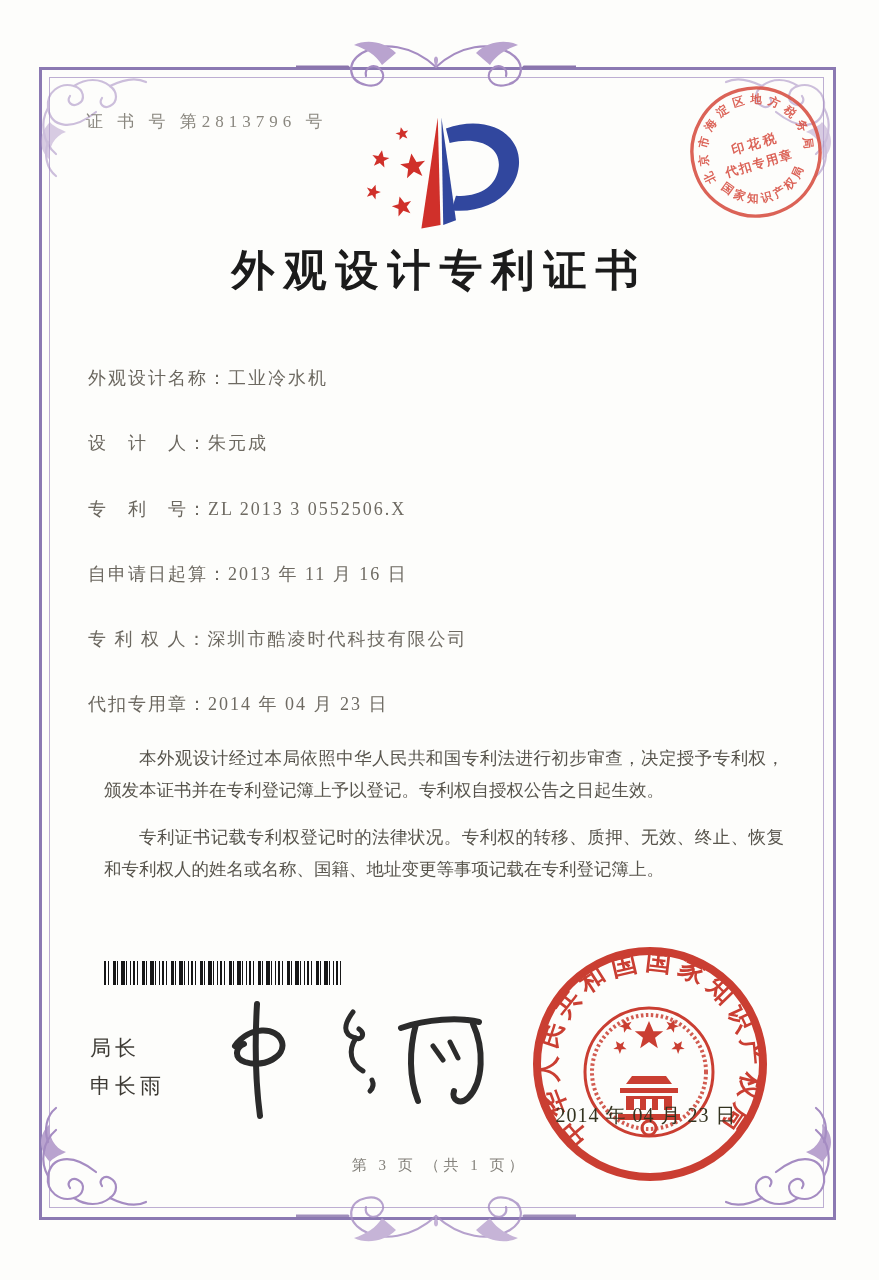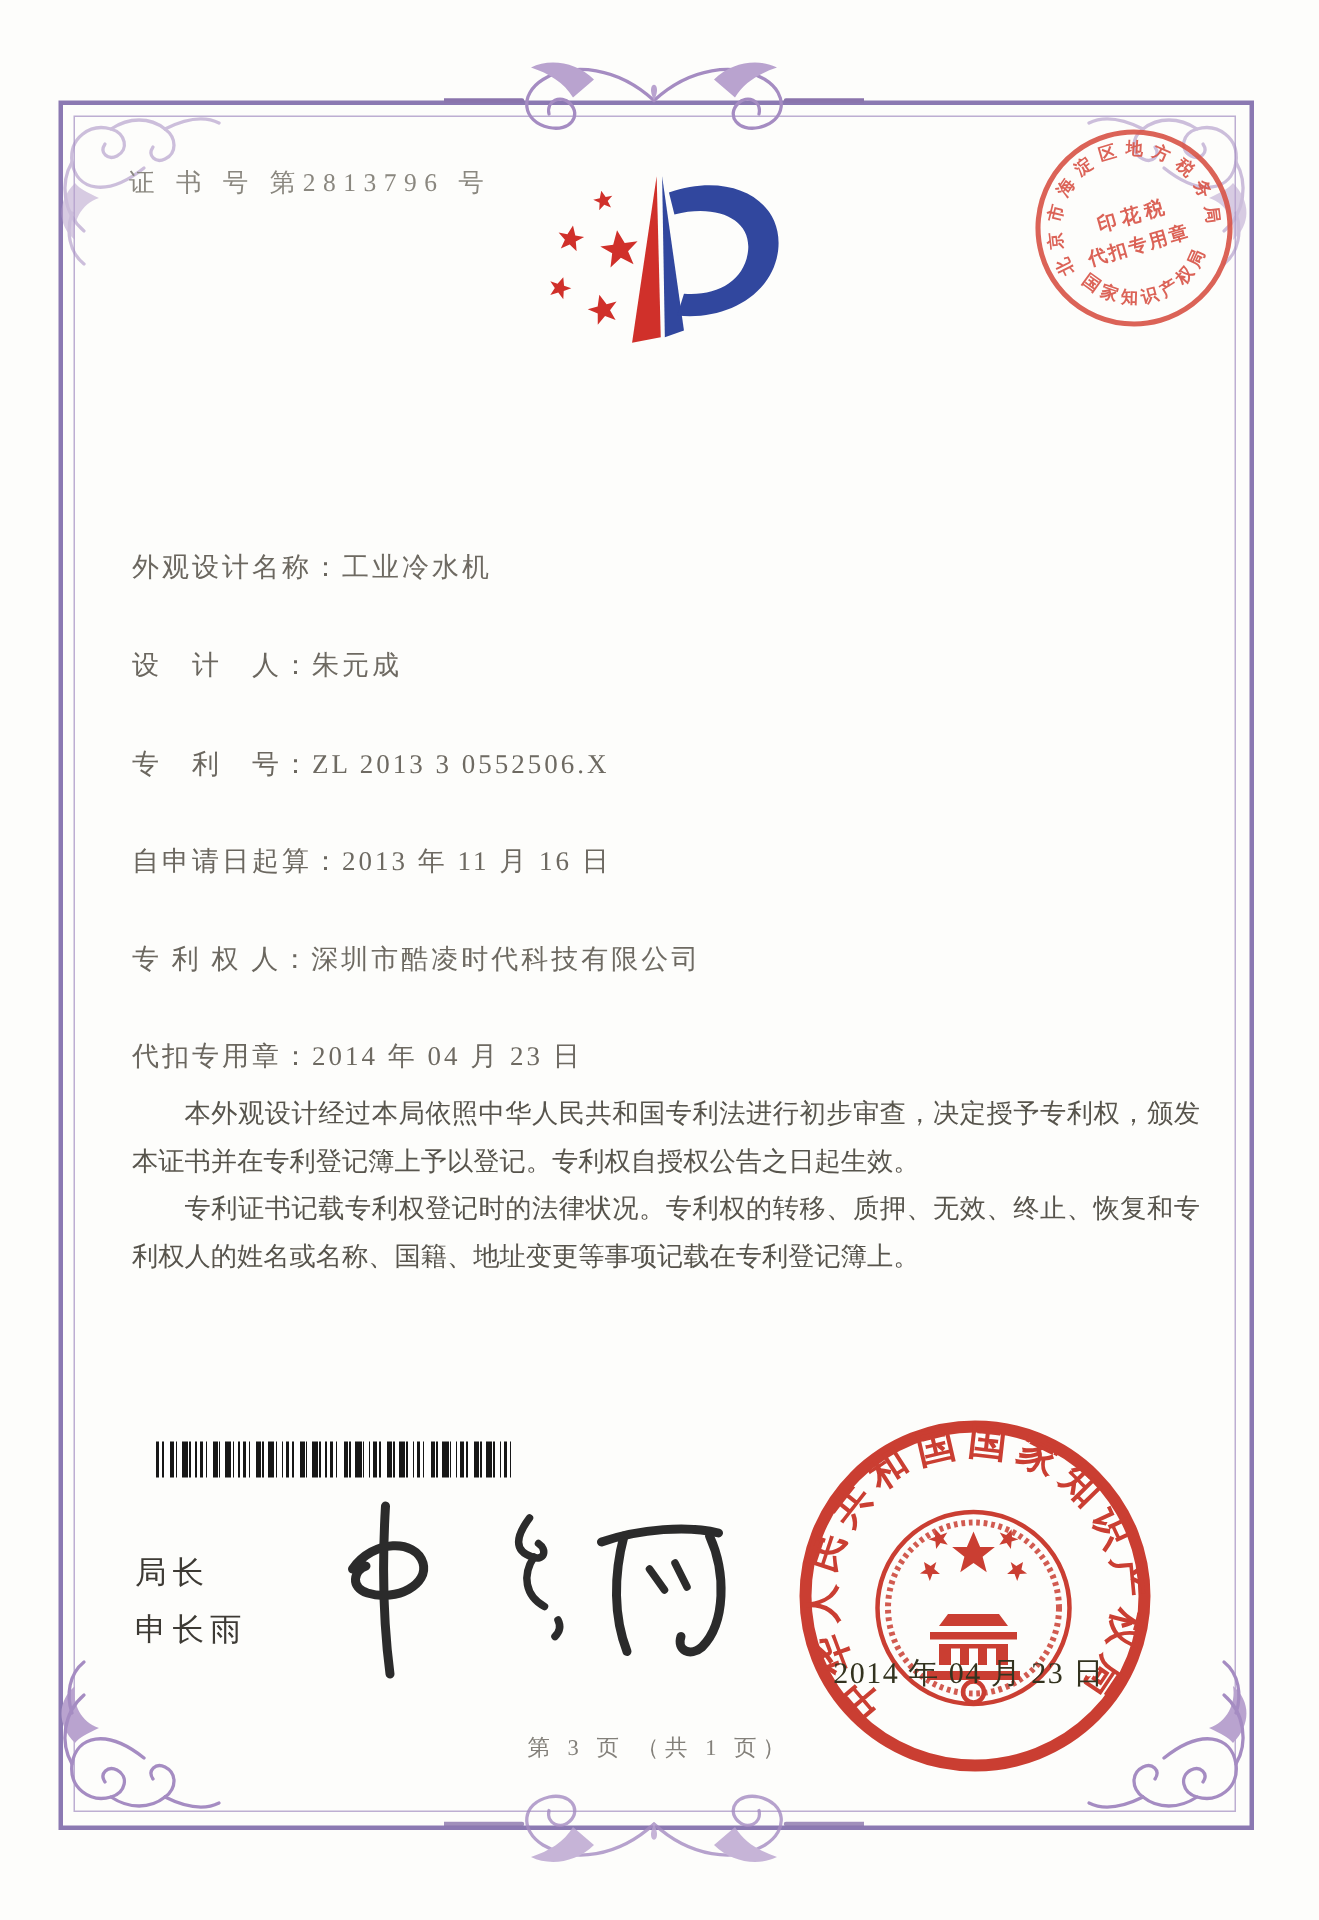--- a/index.html
+++ b/index.html
@@ -19,21 +19,21 @@
     letter-spacing:5px;white-space:nowrap;}
   .logo{position:absolute;left:348px;top:112px;}
   .title{position:absolute;left:0;top:242px;width:879px;text-align:center;
     font-size:43px;font-weight:bold;color:#1b1b1b;letter-spacing:9px;white-space:nowrap;}
   
   .field{position:absolute;left:88px;font-size:18px;color:#6b675f;letter-spacing:2px;white-space:nowrap;}
   .field .val{color:#6e6a62;}
   
   .body-text{position:absolute;left:88px;top:727px;width:712px;
     font-size:17.5px;line-height:31.5px;color:#57544c;text-align:justify;}
-  .body-text p{margin:0;text-indent:2em;}
+  .body-text p{margin:16px;text-indent:2em;}
   
   .barcode{position:absolute;left:104px;top:961px;width:237px;height:24px;
     background:repeating-linear-gradient(90deg,
       #171717 0 2px,#fff 2px 4px,#171717 4px 5px,#fff 5px 9px,
       #171717 9px 12px,#fff 12px 13px,#171717 13px 14px,#fff 14px 17px,
       #171717 17px 21px,#fff 21px 22px,#171717 22px 23px,#fff 23px 26px,
       #171717 26px 27px,#fff 27px 29px);}
   
   .signer-title{position:absolute;left:90px;top:1034px;font-size:21px;color:#3d3a34;letter-spacing:4px;}
   .signer-name{position:absolute;left:90px;top:1072px;font-size:21px;color:#3d3a34;letter-spacing:4px;}
@@ -120,20 +120,21 @@
     <polygon points="97,6 79,128 100,124" fill="#d0302a"></polygon>
     <polygon points="101,6 103,124 117,119" fill="#31479e"></polygon>
     <path d="M 106,18 C 152,2 190,24 186,60 C 182,94 146,112 112,108 L 117,92 C 142,94 162,82 164,60 C 166,38 142,26 110,34 Z" fill="#31479e"></path>
     <use href="#star5" transform="translate(58,24) scale(0.75) rotate(-12)" fill="#d0302a"></use>
     <use href="#star5" transform="translate(34,52) scale(1.0) rotate(10)" fill="#d0302a"></use>
     <use href="#star5" transform="translate(70,60) scale(1.45) rotate(-8)" fill="#d0302a"></use>
     <use href="#star5" transform="translate(26,88) scale(0.85) rotate(18)" fill="#d0302a"></use>
     <use href="#star5" transform="translate(58,104) scale(1.15) rotate(-15)" fill="#d0302a"></use>
   </svg>
 
+  <div class="title">外观设计专利证书</div>
 
   <div class="field" style="top:366px">
     <span>外观设计名称：</span><span class="val">工业冷水机</span>
   </div>
   <div class="field" style="top:431px">
     <span>设　计　人：</span><span class="val">朱元成</span>
   </div>
   <div class="field" style="top:497px">
     <span>专　利　号：</span><span class="val">ZL 2013 3 0552506.X</span>
   </div>

